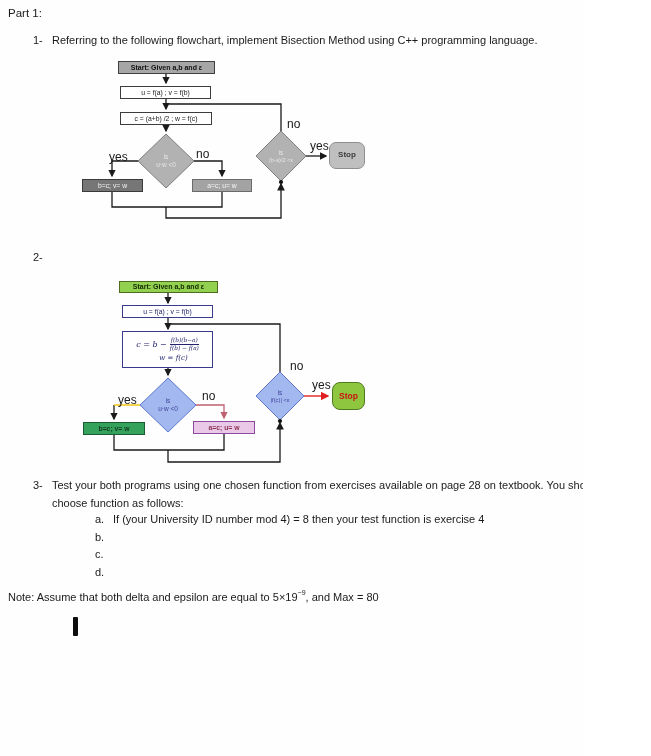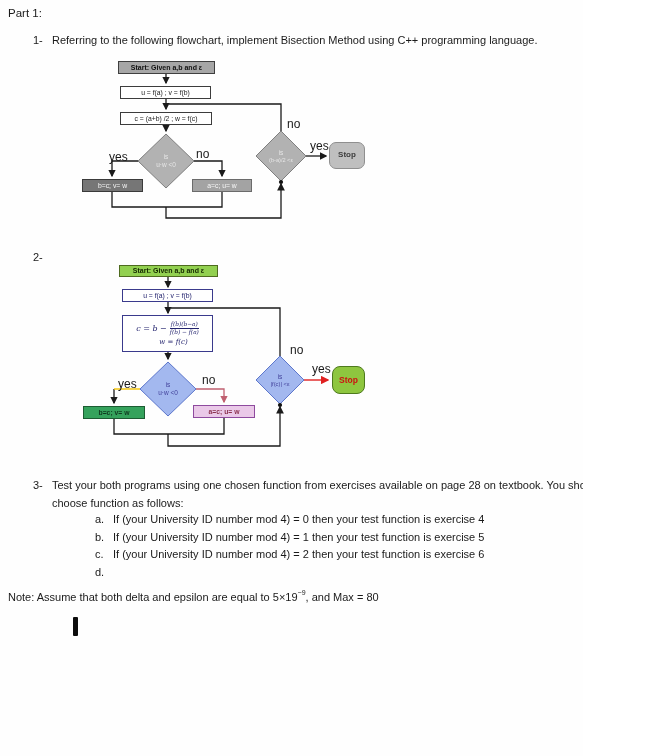--- a/index.html
+++ b/index.html
@@ -107,21 +107,21 @@
 
     <div class="fc-box dark1" style="left:20px; top:121px; width:61px; height:13px;">b=c; v= w</div>
     <div class="fc-box mid1" style="left:130px; top:121px; width:60px; height:13px;">a=c; u= w</div>
     <div class="fc-box stop1" style="left:267px; top:84px; width:36px; height:27px;">Stop</div>
   </div>
 
   <div class="row" style="left:33px; top:249px; width:612px;">
     <span class="marker">2-</span>
   </div>
 
-  <div class="fc" style="left:62px; top:262px; width:310px; height:196px;">
+  <div class="fc" style="left:62px; top:278px; width:310px; height:196px;">
     <svg width="310" height="196">
       <defs>
         <marker id="ab2" markerWidth="6" markerHeight="6" refX="5" refY="3" orient="auto">
           <path d="M0,0 L6,3 L0,6 Z" fill="#1a1a1a"></path>
         </marker>
         <marker id="ap2" markerWidth="6" markerHeight="6" refX="5" refY="3" orient="auto">
           <path d="M0,0 L6,3 L0,6 Z" fill="#c06070"></path>
         </marker>
         <marker id="ar2" markerWidth="6" markerHeight="6" refX="5" refY="3" orient="auto">
           <path d="M0,0 L6,3 L0,6 Z" fill="#e02020"></path>
@@ -178,29 +178,27 @@
   </div>
 
   <div class="row" style="left:33px; top:477px; width:601px;">
     <span class="marker">3-</span>
     <span>Test your both programs using one chosen function from exercises available on page 28 on textbook. You should choose function as follows:</span>
   </div>
 
   <div class="subwrap">
     <div class="subrow">
       <span class="smarker">a.</span>
-      <span>If (your University ID number mod 4) = 0 then your test function is exercise 4</span>
+      <span>If (your University ID number mod 4) = 8 then your test function is exercise 4</span>
     </div>
     <div class="subrow">
       <span class="smarker">b.</span>
-      <span>If (your University ID number mod 4) = 1 then your test function is exercise 5</span>
     </div>
     <div class="subrow">
       <span class="smarker">c.</span>
-      <span>If (your University ID number mod 4) = 2 then your test function is exercise 6</span>
     </div>
     <div class="subrow">
       <span class="smarker">d.</span>
     </div>
   </div>
 
   <div class="note"><span>Note: Assume that both delta and epsilon are equal to 5×19</span><sup>−9</sup><span>, and Max = 80</span></div>
 
   <div class="cursor"></div>
   <div class="corner"></div>

